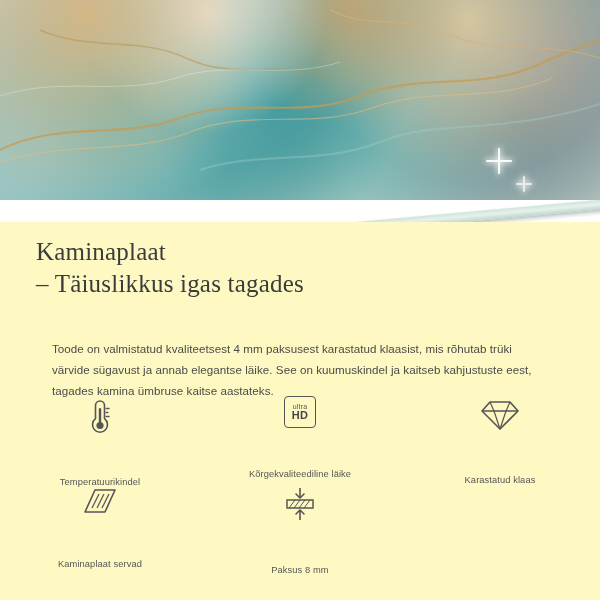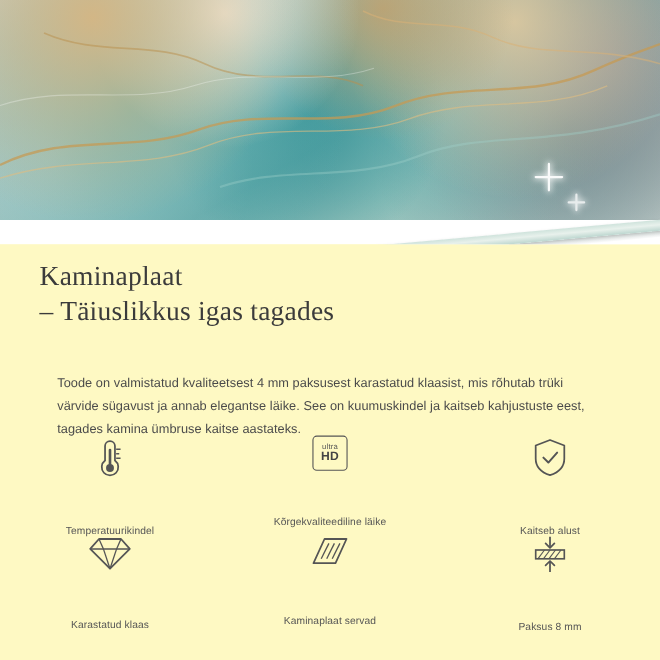--- a/index.html
+++ b/index.html
@@ -268,29 +268,20 @@
     <div class="feature">
       <div class="feature-icon">
         <div class="ultrahd-badge">
           <span class="t1">ultra</span>
           <span class="t2">HD</span>
         </div>
       </div>
       <div class="feature-label">Kõrgekvaliteediline läike</div>
     </div>
 
-    <div class="feature">
-      <div class="feature-icon">
-        <svg width="36" height="40" viewBox="0 0 36 40">
-          <path d="M18 4 L31 9 V21 C31 28.5 25.5 33.5 18 36 C10.5 33.5 5 28.5 5 21 V9 Z" fill="none" stroke="#555" stroke-width="1.6" stroke-linejoin="round"></path>
-          <polyline points="12,20 16.5,24.5 24.5,15.5" fill="none" stroke="#555" stroke-width="1.8" stroke-linecap="round" stroke-linejoin="round"></polyline>
-        </svg>
-      </div>
-      <div class="feature-label">Kaitseb alust</div>
-    </div>
 
     <div class="feature">
       <div class="feature-icon">
         <svg width="40" height="38" viewBox="0 0 40 38">
           <path d="M10 6 H30 L38 15 L20 33 L2 15 Z" fill="none" stroke="#555" stroke-width="1.6" stroke-linejoin="round"></path>
           <line x1="2" y1="15" x2="38" y2="15" stroke="#555" stroke-width="1.4"></line>
           <line x1="10" y1="6" x2="14" y2="15" stroke="#555" stroke-width="1.2"></line>
           <line x1="30" y1="6" x2="26" y2="15" stroke="#555" stroke-width="1.2"></line>
           <line x1="14" y1="15" x2="20" y2="33" stroke="#555" stroke-width="1.2"></line>
           <line x1="26" y1="15" x2="20" y2="33" stroke="#555" stroke-width="1.2"></line>

